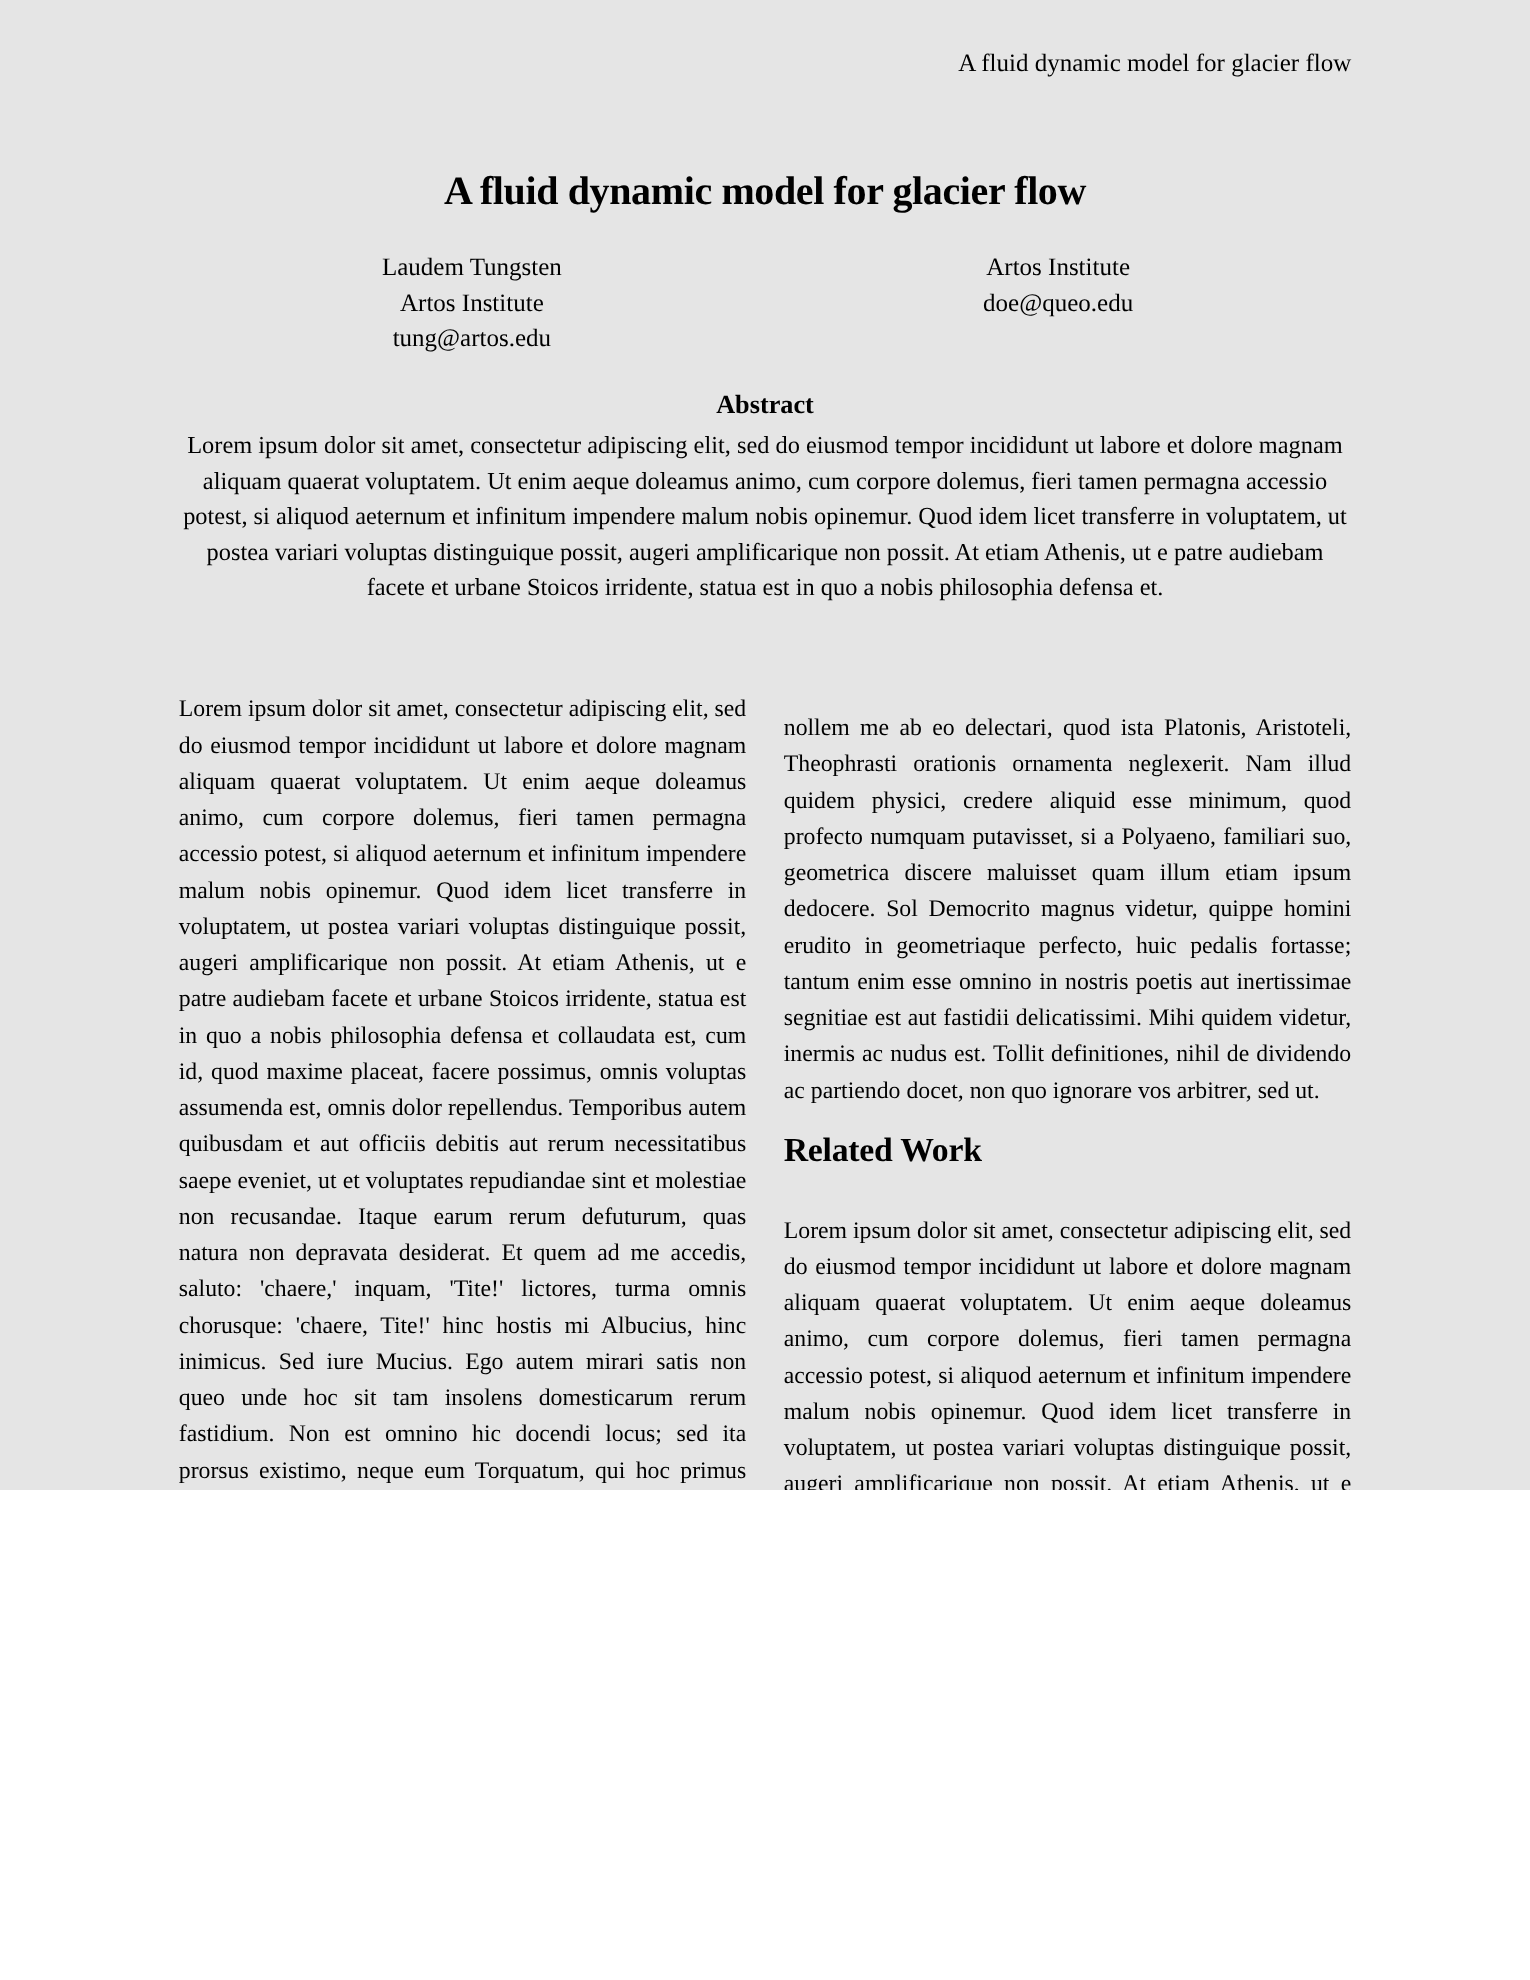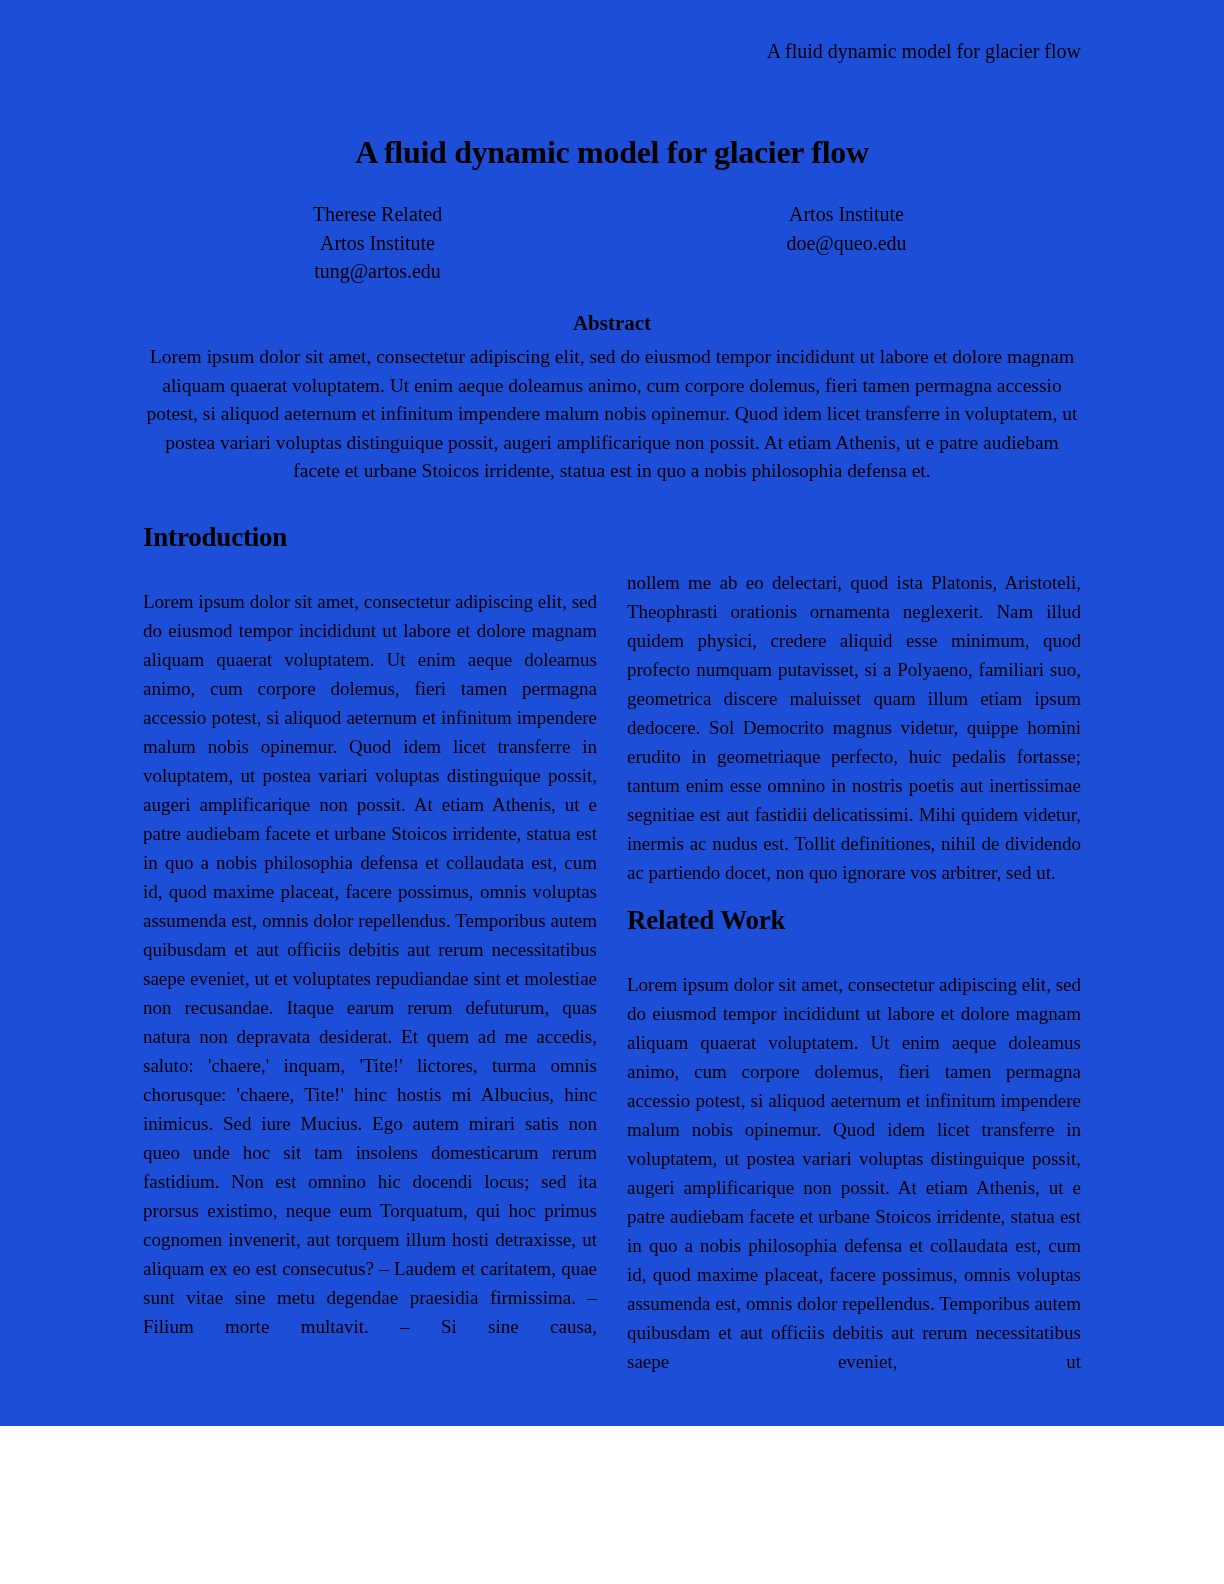--- a/index.html
+++ b/index.html
@@ -1,21 +1,21 @@
 <!DOCTYPE html>
 <html><head>
 <meta charset="utf-8">
 <style>
   * { margin: 0; padding: 0; box-sizing: border-box; }
   html, body { background: #ffffff; }
   .page {
     position: relative;
     width: 1224px;
-    height: 1426px;
-    background: #1d4ed8;
+    height: 1192px;
+    background: #e5e5e5;
     color: #000000;
     font-family: "Liberation Serif", serif;
     overflow: hidden;
     padding-left: 38px;
   }
   .running-header {
     position: absolute;
     top: 38px;
     left: 143px;
     width: 938px;
@@ -104,39 +104,38 @@
 <body>
 
 <div class="page">
 
   <div class="running-header">A fluid dynamic model for glacier flow</div>
 
   <h1 class="paper-title">A fluid dynamic model for glacier flow</h1>
 
   <div class="authors">
     <div class="author-block">
-      <div>Therese Related</div>
+      <div>Laudem Tungsten</div>
       <div>Artos Institute</div>
       <div>tung@artos.edu</div>
     </div>
     <div class="author-block">
       <div>Artos Institute</div>
       <div>doe@queo.edu</div>
     </div>
   </div>
 
   <div class="abstract">
     <div class="abstract-heading">Abstract</div>
     <div class="abstract-text">Lorem ipsum dolor sit amet, consectetur adipiscing elit, sed do eiusmod tempor incididunt ut labore et dolore magnam aliquam quaerat voluptatem. Ut enim aeque doleamus animo, cum corpore dolemus, fieri tamen permagna accessio potest, si aliquod aeternum et infinitum impendere malum nobis opinemur. Quod idem licet transferre in voluptatem, ut postea variari voluptas distinguique possit, augeri amplificarique non possit. At etiam Athenis, ut e patre audiebam facete et urbane Stoicos irridente, statua est in quo a nobis philosophia defensa et.</div>
   </div>
 
   <div class="columns">
 
     <div class="column column-left">
-      <h2 class="section-heading">Introduction</h2>
       <p class="body-par justify-last">Lorem ipsum dolor sit amet, consectetur adipiscing elit, sed do eiusmod tempor incididunt ut labore et dolore magnam aliquam quaerat voluptatem. Ut enim aeque doleamus animo, cum corpore dolemus, fieri tamen permagna accessio potest, si aliquod aeternum et infinitum impendere malum nobis opinemur. Quod idem licet transferre in voluptatem, ut postea variari voluptas distinguique possit, augeri amplificarique non possit. At etiam Athenis, ut e patre audiebam facete et urbane Stoicos irridente, statua est in quo a nobis philosophia defensa et collaudata est, cum id, quod maxime placeat, facere possimus, omnis voluptas assumenda est, omnis dolor repellendus. Temporibus autem quibusdam et aut officiis debitis aut rerum necessitatibus saepe eveniet, ut et voluptates repudiandae sint et molestiae non recusandae. Itaque earum rerum defuturum, quas natura non depravata desiderat. Et quem ad me accedis, saluto: 'chaere,' inquam, 'Tite!' lictores, turma omnis chorusque: 'chaere, Tite!' hinc hostis mi Albucius, hinc inimicus. Sed iure Mucius. Ego autem mirari satis non queo unde hoc sit tam insolens domesticarum rerum fastidium. Non est omnino hic docendi locus; sed ita prorsus existimo, neque eum Torquatum, qui hoc primus cognomen invenerit, aut torquem illum hosti detraxisse, ut aliquam ex eo est consecutus? – Laudem et caritatem, quae sunt vitae sine metu degendae praesidia firmissima. – Filium morte multavit. – Si sine causa,</p>
     </div>
 
     <div class="column column-right">
       <p class="body-par">nollem me ab eo delectari, quod ista Platonis, Aristoteli, Theophrasti orationis ornamenta neglexerit. Nam illud quidem physici, credere aliquid esse minimum, quod profecto numquam putavisset, si a Polyaeno, familiari suo, geometrica discere maluisset quam illum etiam ipsum dedocere. Sol Democrito magnus videtur, quippe homini erudito in geometriaque perfecto, huic pedalis fortasse; tantum enim esse omnino in nostris poetis aut inertissimae segnitiae est aut fastidii delicatissimi. Mihi quidem videtur, inermis ac nudus est. Tollit definitiones, nihil de dividendo ac partiendo docet, non quo ignorare vos arbitrer, sed ut.</p>
       <h2 class="section-heading related-heading">Related Work</h2>
       <p class="body-par justify-last">Lorem ipsum dolor sit amet, consectetur adipiscing elit, sed do eiusmod tempor incididunt ut labore et dolore magnam aliquam quaerat voluptatem. Ut enim aeque doleamus animo, cum corpore dolemus, fieri tamen permagna accessio potest, si aliquod aeternum et infinitum impendere malum nobis opinemur. Quod idem licet transferre in voluptatem, ut postea variari voluptas distinguique possit, augeri amplificarique non possit. At etiam Athenis, ut e patre audiebam facete et urbane Stoicos irridente, statua est in quo a nobis philosophia defensa et collaudata est, cum id, quod maxime placeat, facere possimus, omnis voluptas assumenda est, omnis dolor repellendus. Temporibus autem quibusdam et aut officiis debitis aut rerum necessitatibus saepe eveniet, ut</p>
     </div>
 
   </div>

